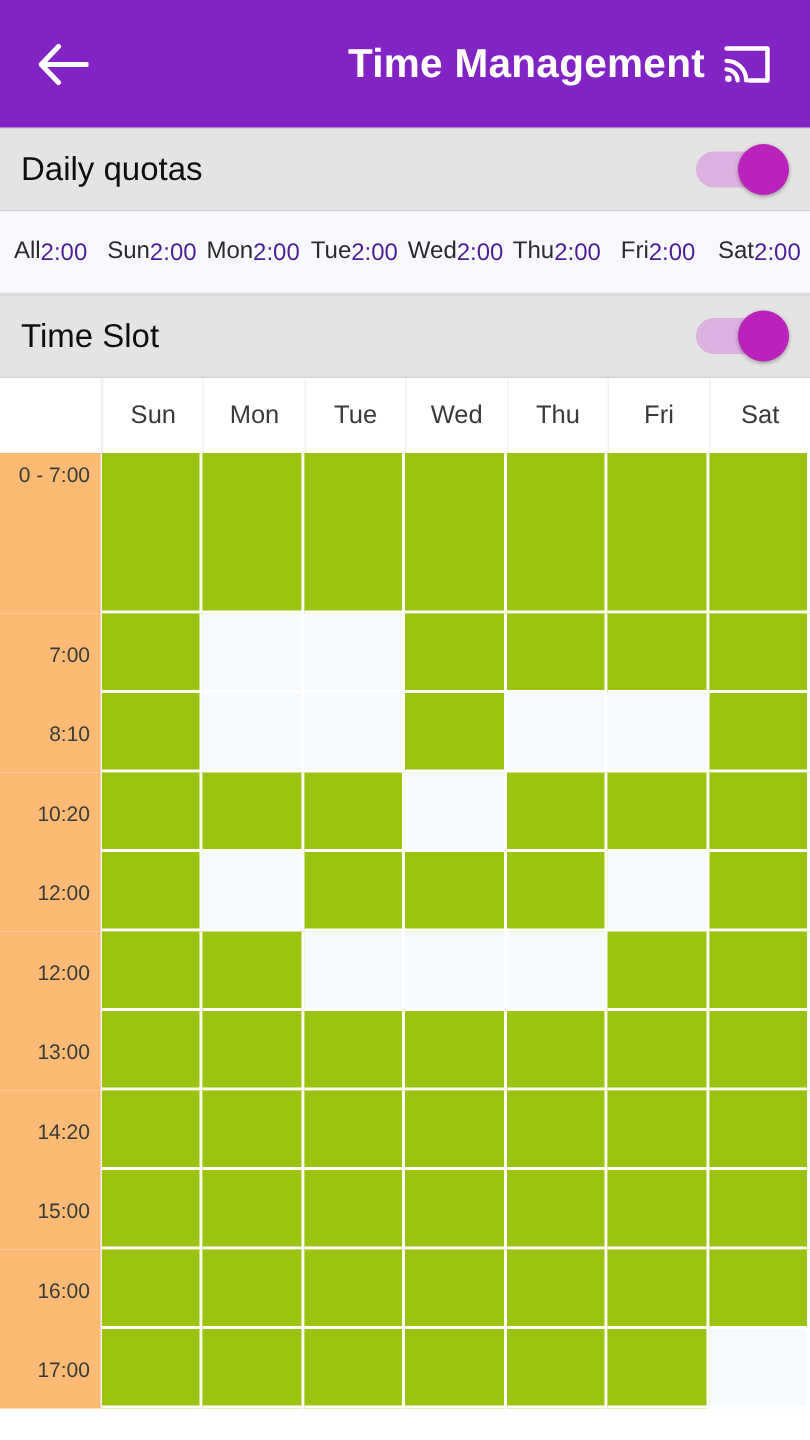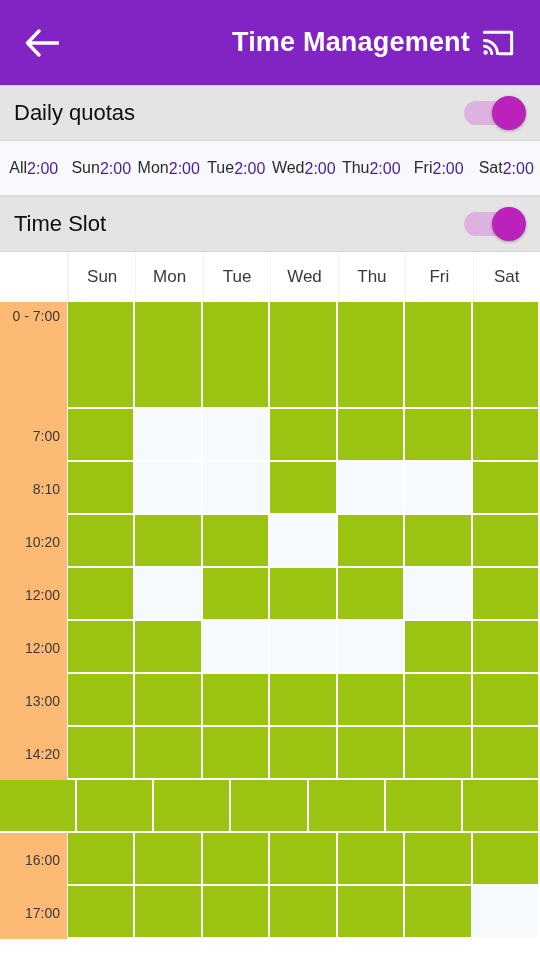--- a/index.html
+++ b/index.html
@@ -362,20 +362,21 @@
             <div class="cell on"></div>
             <div class="cell on"></div>
             <div class="cell on"></div>
             <div class="cell on"></div>
             <div class="cell on"></div>
             <div class="cell on"></div>
             <div class="cell on"></div>
           </div>
         </div>
         <div class="grid-row">
+          <div class="row-label">15:00</div>
           <div class="cells">
             <div class="cell on"></div>
             <div class="cell on"></div>
             <div class="cell on"></div>
             <div class="cell on"></div>
             <div class="cell on"></div>
             <div class="cell on"></div>
             <div class="cell on"></div>
           </div>
         </div>

